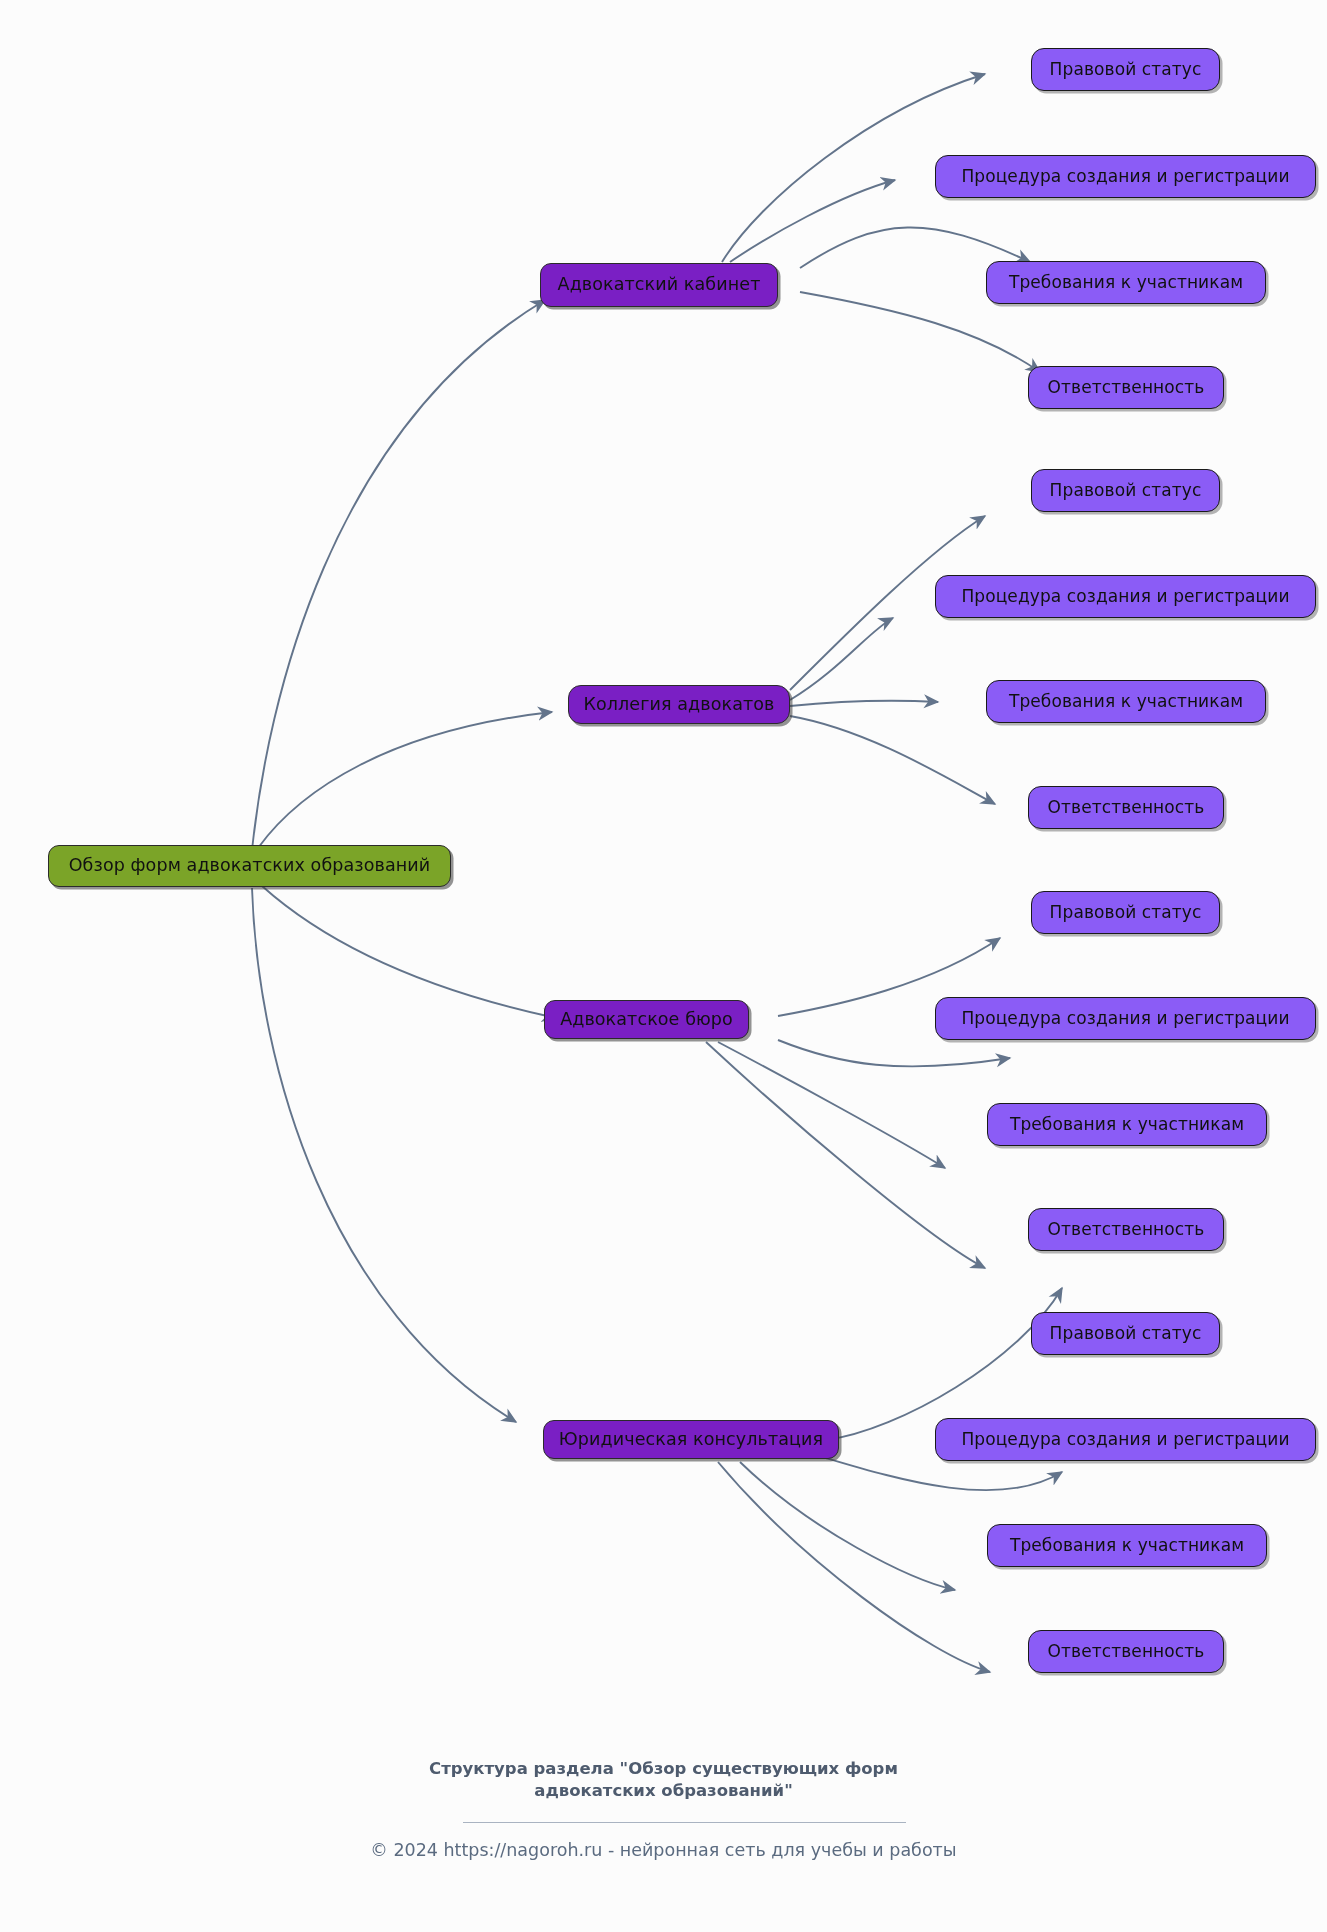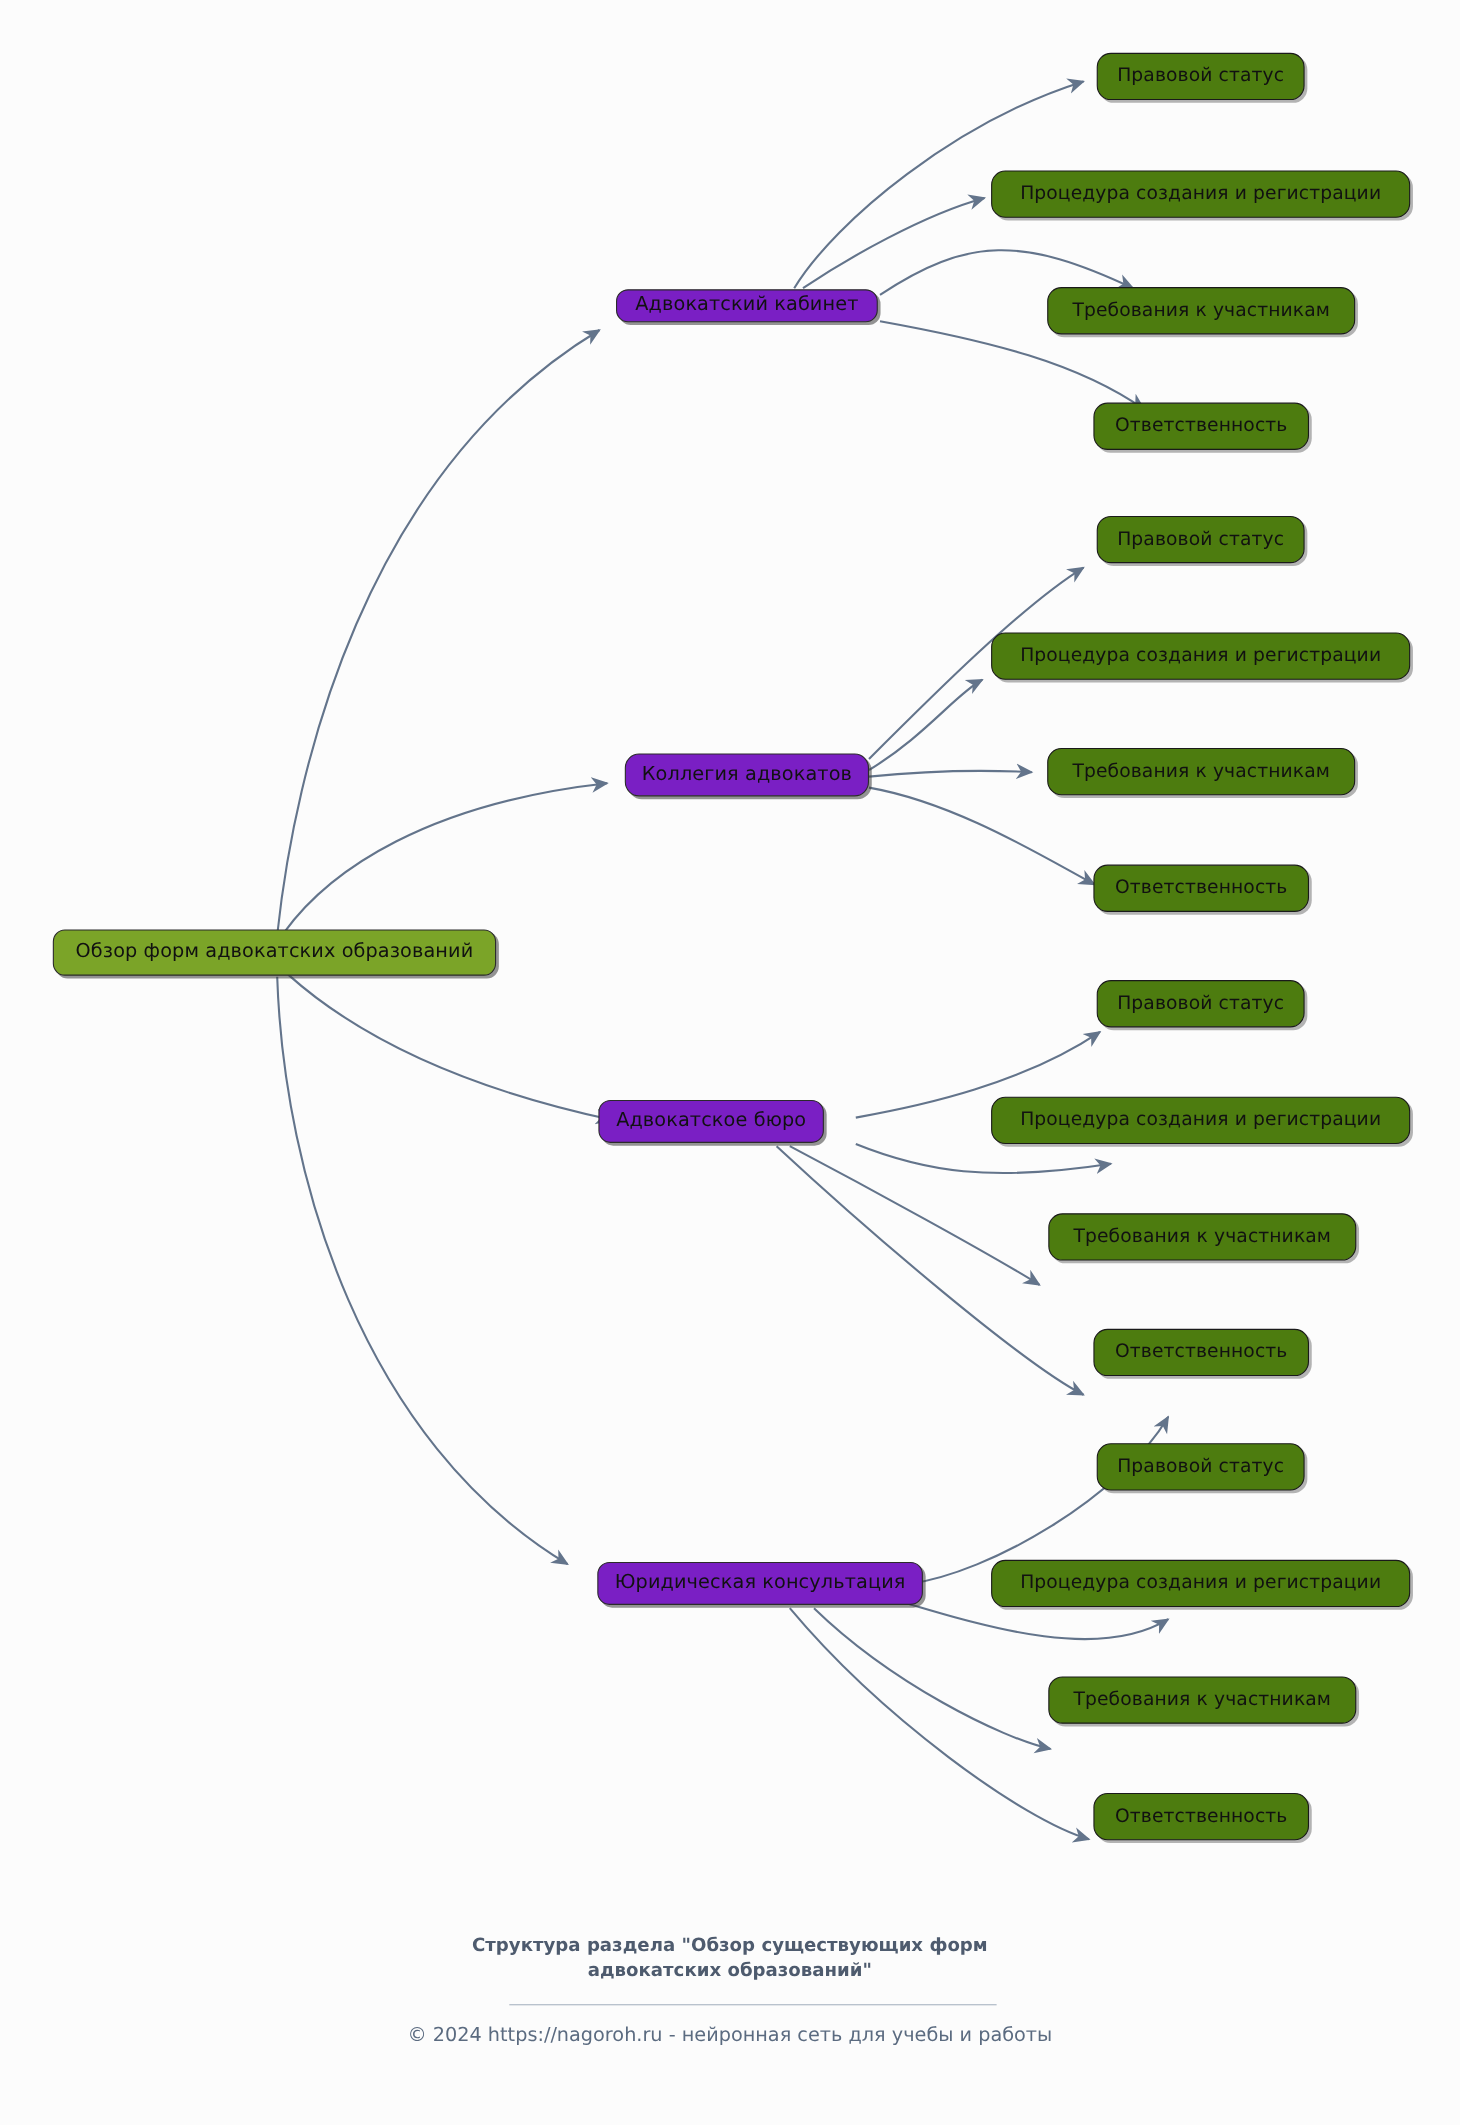--- a/index.html
+++ b/index.html
@@ -42,25 +42,26 @@
     box-shadow: 2.5px 2.5px 0 rgba(60,60,60,0.55);
     font-size: 17.5px;
   }
   .node-branch {
     background: #7A1FC4;
     border: 1.6px solid #2b2b2b;
     box-shadow: 2.5px 2.5px 0 rgba(60,60,60,0.55);
     font-size: 17.5px;
   }
   .node-leaf {
-    background: #4d7c0f;
+    background: #8b5cf6;
     border: 1.5px solid #1a1a1a;
     box-shadow: 2.5px 2.5px 0 rgba(90,90,90,0.45);
     border-radius: 13px;
     font-size: 17px;
+    margin-left: 34px;
   }
   #caption {
     position: absolute;
     left: 0; width: 1327px;
     top: 1758px;
     text-align: center;
     color: #4e5b6e;
     font-size: 16.5px;
     font-weight: bold;
     line-height: 1.35;
@@ -121,21 +122,21 @@
       <path d="M 826,1458 C 900,1480 1000,1510 1062,1472"></path>
       <path d="M 740,1462 C 810,1530 910,1580 955,1590"></path>
       <path d="M 718,1462 C 800,1560 930,1655 990,1672"></path>
     </g>
   </svg>
 
   <div class="node node-root" style="left:48px; top:845px; width:403px; height:42px;">
     <span>Обзор форм адвокатских образований</span>
   </div>
 
-  <div class="node node-branch" style="left:560px; top:263px; width:238px; height:30px;">
+  <div class="node node-branch" style="left:540px; top:263px; width:238px; height:44px;">
     <span>Адвокатский кабинет</span>
   </div>
   <div class="node node-leaf" style="left:997px; top:48px; width:189px; height:43px;">
     <span>Правовой статус</span>
   </div>
   <div class="node node-leaf" style="left:901px; top:155px; width:381px; height:43px;">
     <span>Процедура создания и регистрации</span>
   </div>
   <div class="node node-leaf" style="left:952px; top:261px; width:280px; height:43px;">
     <span>Требования к участникам</span>

